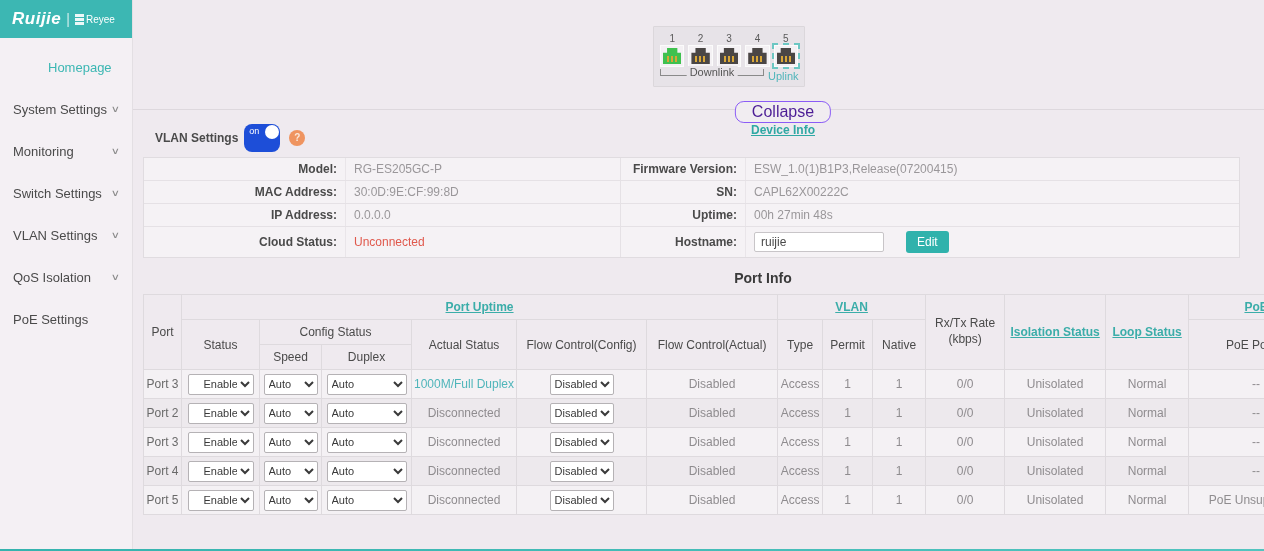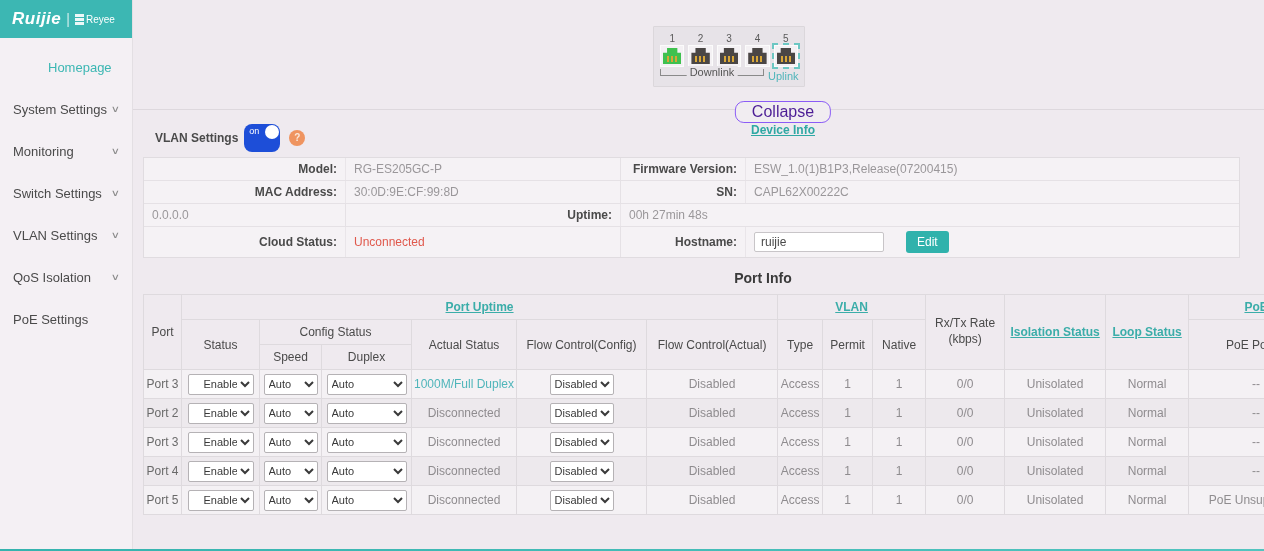--- a/index.html
+++ b/index.html
@@ -243,20 +243,21 @@
         <div class="dev-cell dev-label">Firmware Version:</div>
         <div class="dev-cell dev-value">ESW_1.0(1)B1P3,Release(07200415)</div>
       </div>
       <div class="dev-row">
         <div class="dev-cell dev-label">MAC Address:</div>
         <div class="dev-cell dev-value dev-mid">30:0D:9E:CF:99:8D</div>
         <div class="dev-cell dev-label">SN:</div>
         <div class="dev-cell dev-value">CAPL62X00222C</div>
       </div>
       <div class="dev-row">
+        <div class="dev-cell dev-label">IP Address:</div>
         <div class="dev-cell dev-value dev-mid">0.0.0.0</div>
         <div class="dev-cell dev-label">Uptime:</div>
         <div class="dev-cell dev-value">00h 27min 48s</div>
       </div>
       <div class="dev-row tall">
         <div class="dev-cell dev-label">Cloud Status:</div>
         <div class="dev-cell dev-value dev-mid red">Unconnected</div>
         <div class="dev-cell dev-label">Hostname:</div>
         <div class="dev-cell">
           <input class="hostname-input" value="ruijie" style="">

